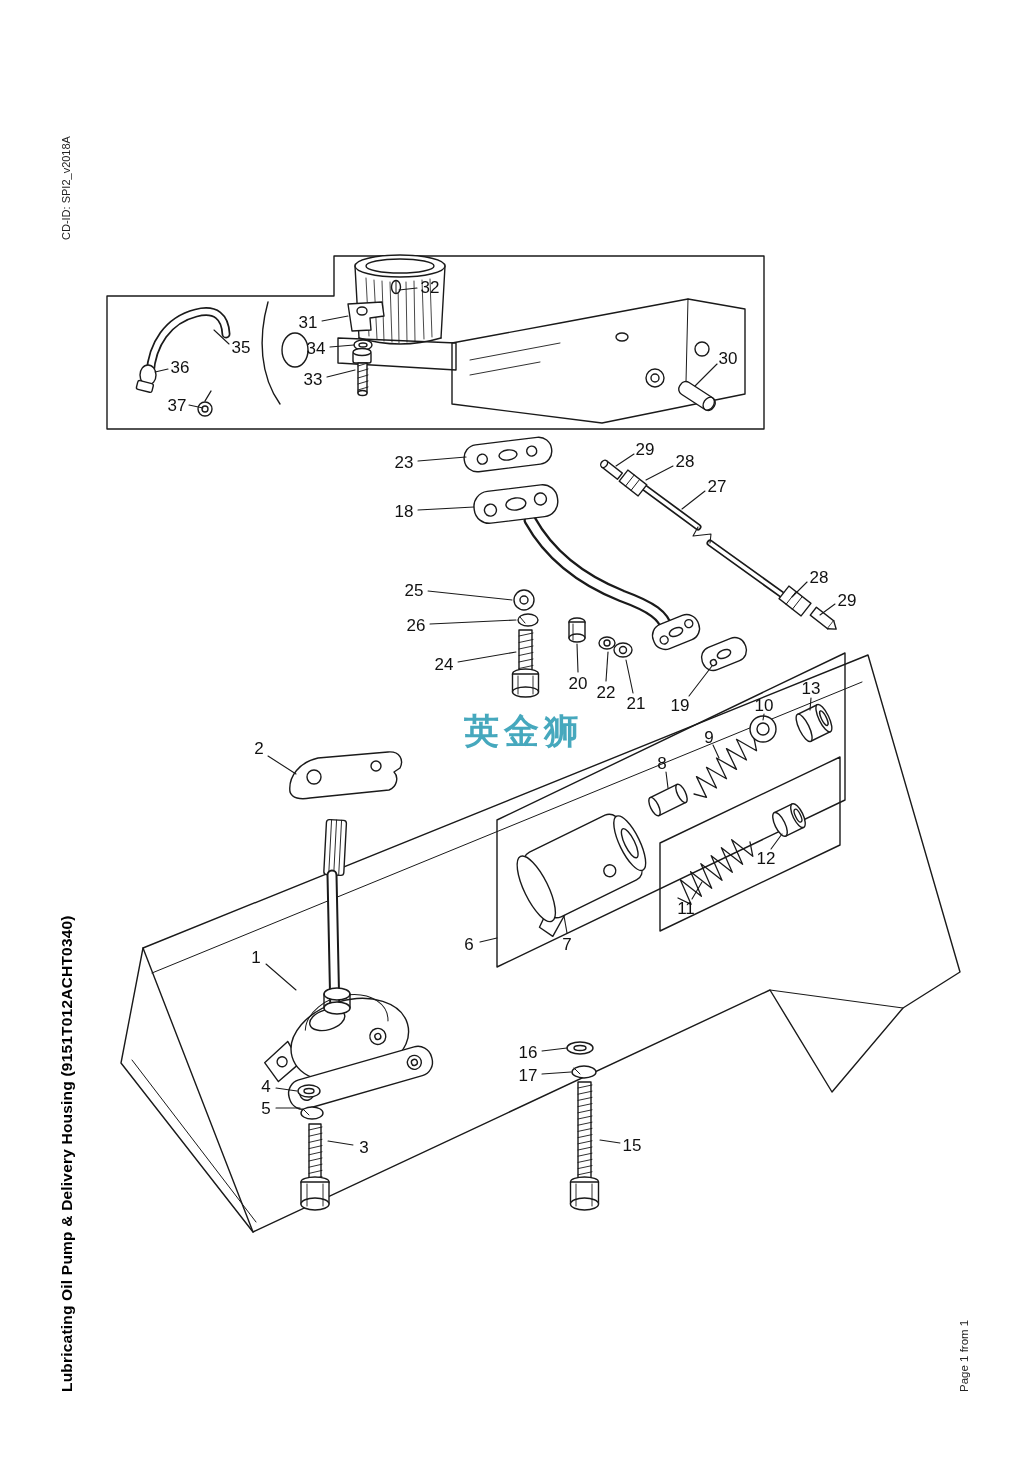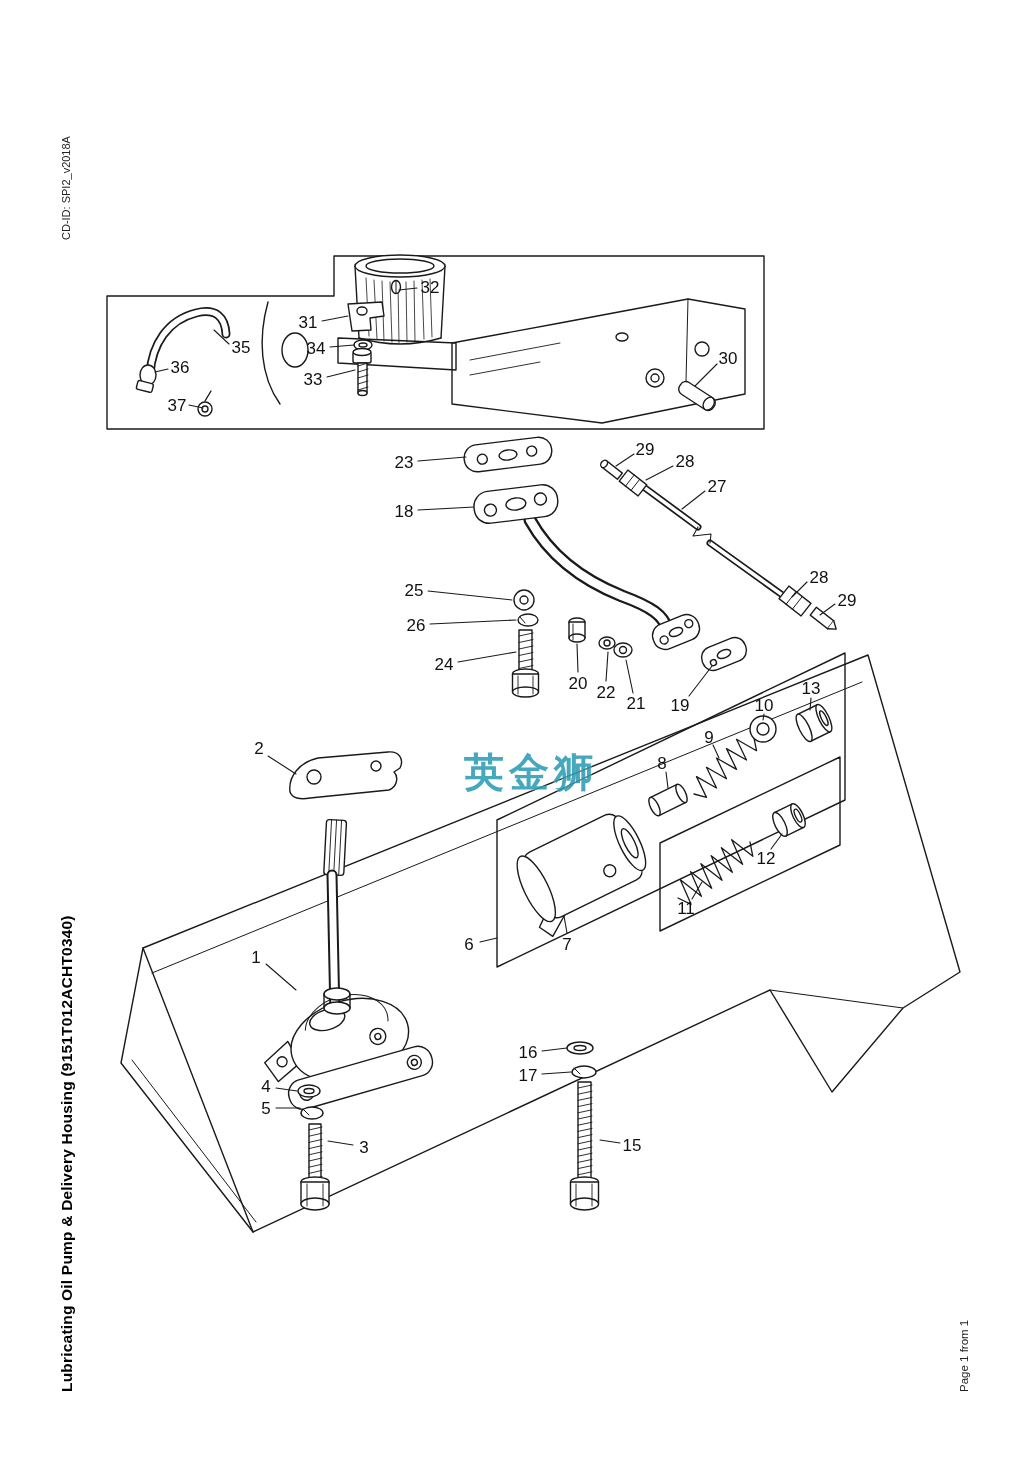--- a/index.html
+++ b/index.html
@@ -8,23 +8,22 @@
     width:1033px;height:1461px;position:relative;overflow:hidden;
     background:#fff;margin:0 auto;
     font-family:"Liberation Sans",sans-serif;color:#111;
   }
   .rot{position:absolute;transform-origin:0 0;transform:rotate(-90deg);white-space:nowrap;}
   .side-title{left:58px;top:1392px;font-size:15.5px;font-weight:bold;letter-spacing:.2px;color:#000;}
   .cd-id{left:60px;top:240px;font-size:11px;color:#222;}
   .page-num{left:958px;top:1392px;font-size:11.5px;color:#222;}
   .watermark{
     position:absolute;left:464px;top:708px;
-    font-size:40px;font-weight:bold;letter-spacing:5px;opacity:.88;
+    font-size:35px;font-weight:bold;letter-spacing:5px;opacity:.88;
     text-shadow:0 0 2px rgba(255,255,255,.9);
-    margin-top:37px;
   }
   svg.diagram{position:absolute;left:0;top:0;}
   .part-num{font-family:"Liberation Sans",sans-serif;font-size:17px;fill:#111;}
 </style>
 </head>
 <body>
 
 <div class="page">
 
   <div class="rot cd-id">CD-ID: SPI2_v2018A</div>

